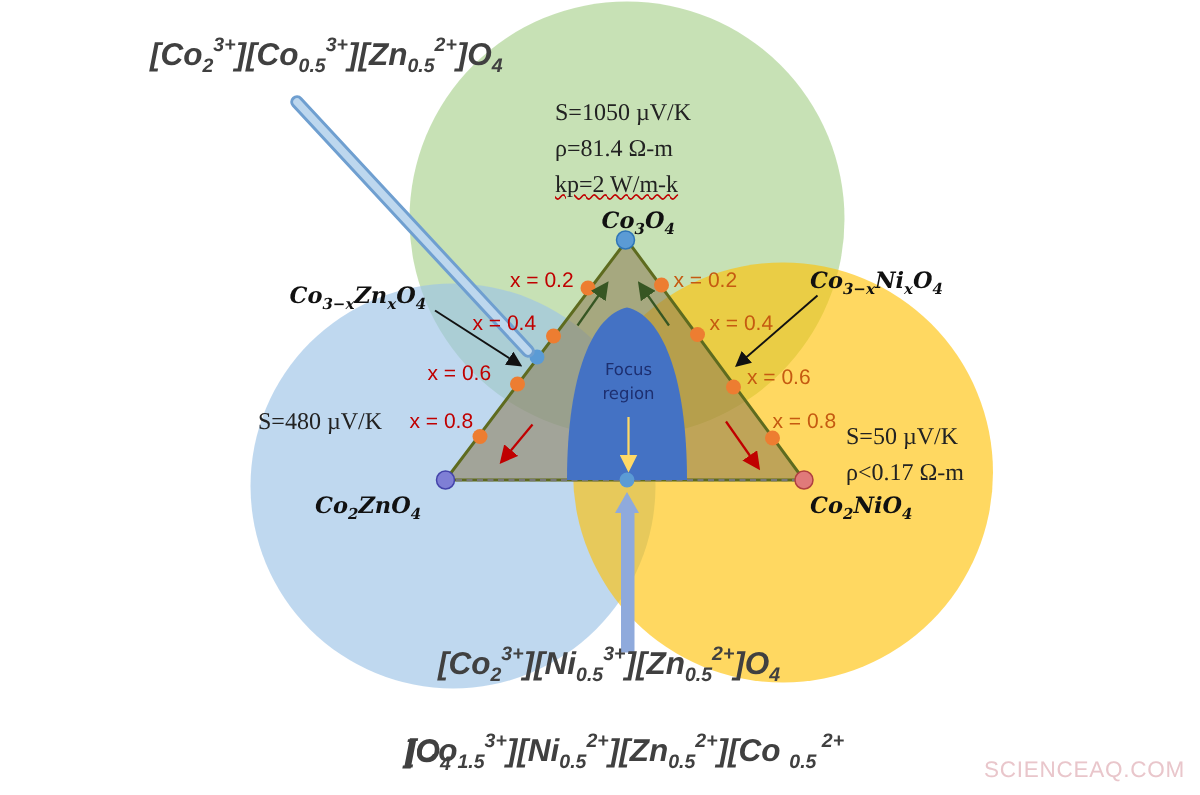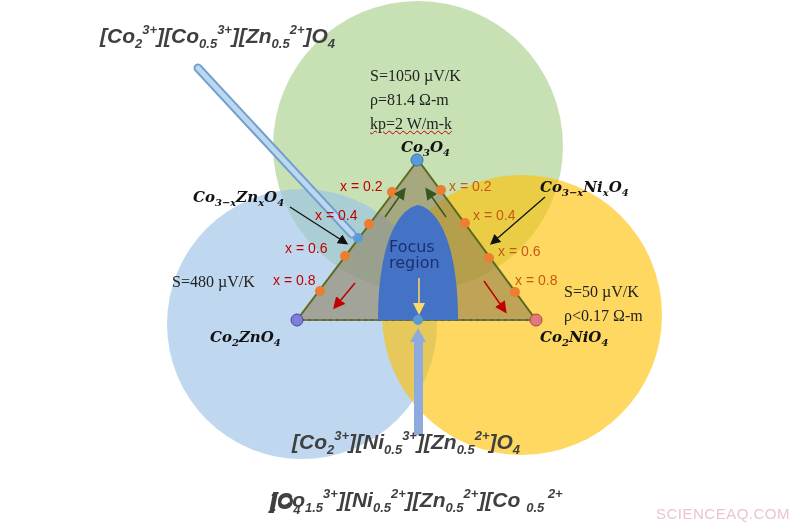--- a/index.html
+++ b/index.html
@@ -6,21 +6,21 @@
   body{width:800px;height:530px;position:relative;overflow:hidden;font-family:"Liberation Sans",sans-serif;}
   svg{position:absolute;left:0;top:0;}
   .formula{position:absolute;font-family:"Liberation Sans",sans-serif;font-weight:bold;font-style:italic;font-size:21px;color:#404040;white-space:nowrap;}
   .formula sub,.formula sup{font-size:13px;}
   .formula sup{vertical-align:9px;}
   .formula sub{vertical-align:-5px;}
   .props{position:absolute;font-family:Liberation Serif, serif;font-size:16px;color:#222;line-height:24px;white-space:nowrap;}
   .comp{position:absolute;font-family:"DejaVu Serif",serif;font-weight:bold;font-style:italic;font-size:15px;color:#111;white-space:nowrap;}
   .comp sub{font-size:10px;}
   .xlab{position:absolute;font-family:"Liberation Sans",sans-serif;font-size:14px;white-space:nowrap;}
-  .focus{position:absolute;font-family:"DejaVu Sans",sans-serif;font-size:16px;color:#1d2f70;line-height:16px;width:60px;}
+  .focus{position:absolute;font-family:"DejaVu Sans",sans-serif;font-size:11px;color:#1d2f70;text-align:center;line-height:16px;width:60px;}
   .wm{position:absolute;right:10px;bottom:8px;font-size:15px;color:#e9c6cb;letter-spacing:.5px;}
 </style>
 </head>
 <body>
 
 <svg width="800" height="530" viewBox="0 0 800 530">
 
   <circle cx="418" cy="146" r="145" fill="#a9d18e" fill-opacity="0.65"></circle>
   <circle cx="302" cy="324" r="135" fill="#9dc3e6" fill-opacity="0.65"></circle>
   <circle cx="522" cy="315" r="140" fill="#ffc000" fill-opacity="0.62"></circle>

